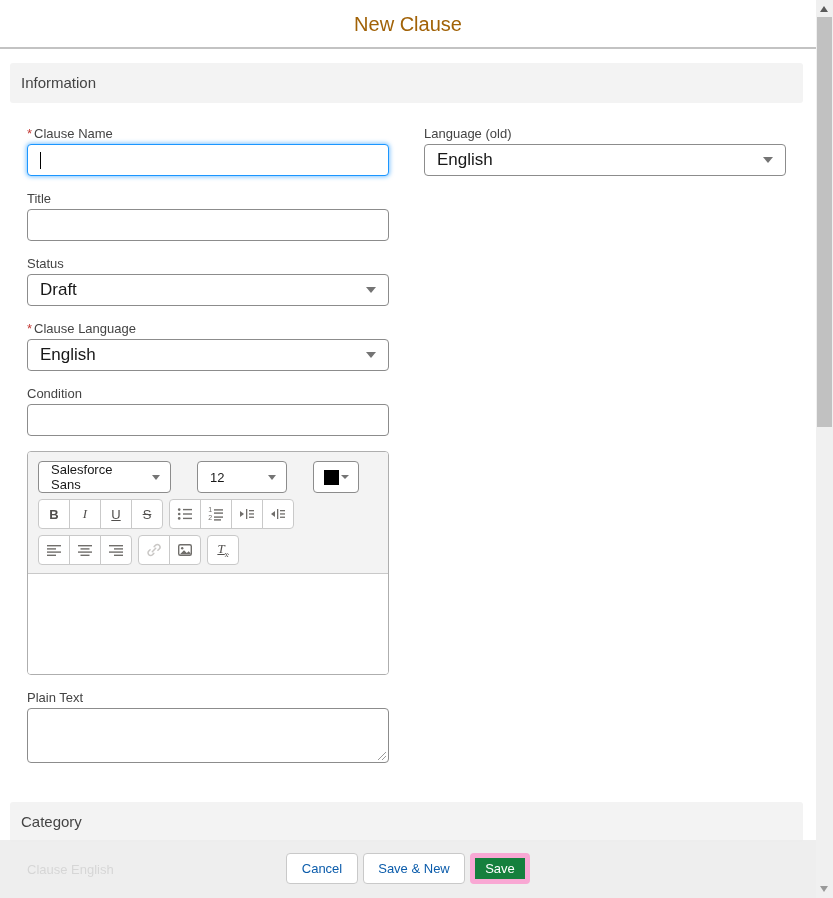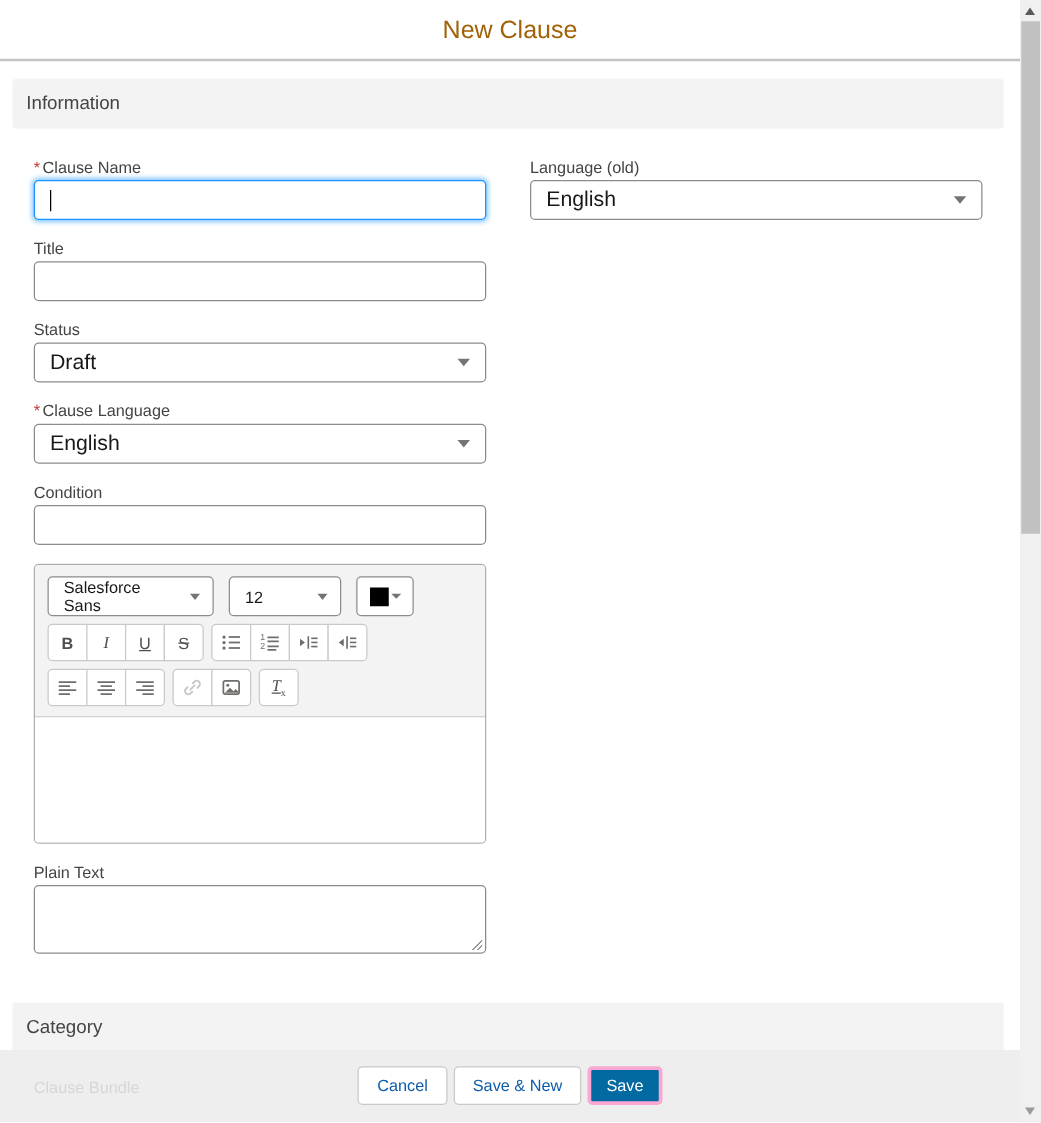--- a/index.html
+++ b/index.html
@@ -30,21 +30,21 @@
   .dropdown .dd-value { flex:1; }
   .tri-down { width:0; height:0; border-left:5px solid transparent; border-right:5px solid transparent;
     border-top:6px solid #747474; }
 
   
   .rte { border:1px solid #aeaeae; border-radius:4px; overflow:hidden; margin-top:1px; }
   .rte-toolbar { background:#f3f3f3; padding:9px 10px 8px; border-bottom:1px solid #c9c9c9; }
   .rte-row { display:flex; align-items:center; margin-bottom:6px; }
   .rte-row:last-child { margin-bottom:0; }
   .rte-select { height:32px; background:#fff; border:1px solid #8c8c8c; border-radius:4px;
-    display:flex; align-items:center; padding:0 10px 0 12px; font-size:13px; margin-right:12px; }
+    display:flex; align-items:center; padding:0 10px 0 12px; font-size:13px; margin-right:26px; }
   .rte-select .dd-value { flex:1; }
   .rte-select .tri-down { border-left-width:4px; border-right-width:4px; border-top-width:5px; margin-left:8px; }
   .rte-select.font { width:133px; }
   .rte-select.size { width:90px; }
   .rte-color { width:46px; height:32px; background:#fff; border:1px solid #8c8c8c; border-radius:4px;
     display:flex; align-items:center; justify-content:center; gap:2px; }
   .swatch { width:15px; height:15px; background:#000; }
   .rte-color .tri-down { border-left-width:4px; border-right-width:4px; border-top-width:4px; }
   .btn-group { display:flex; margin-right:6px; }
   .rte-btn { width:32px; height:30px; background:#fff; border:1px solid #c9c9c9;
@@ -74,21 +74,21 @@
 
   
   .modal-footer { position:absolute; left:0; bottom:0; width:816px; height:58px;
     background:rgba(236,236,236,0.87); z-index:5; display:flex; justify-content:center;
     align-items:flex-start; padding-top:13px; gap:5px; }
   .btn { height:31px; border-radius:4px; font-size:13px; display:flex; align-items:center;
     justify-content:center; cursor:pointer; font-family:"Liberation Sans",sans-serif; }
   .btn-neutral { background:#fff; border:1px solid #c9c9c9; color:#0b5cab; }
   .btn-cancel { width:72px; }
   .btn-savenew { width:102px; }
-  .btn-brand { width:60px; background:#0369a1; border:3px solid #f9a8d4; color:#fff; }
+  .btn-brand { width:60px; background:#15803d; border:5px solid #f9a8d4; color:#fff; }
 
   
   .scrollbar { position:absolute; right:0; top:0; width:17px; height:898px; background:#f0f0f0; z-index:10; }
   .sb-arrow { position:absolute; left:4px; width:0; height:0;
     border-left:4px solid transparent; border-right:4px solid transparent; }
   .sb-up { top:6px; border-bottom:6px solid #5a5a5a; }
   .sb-down { bottom:6px; border-top:6px solid #9a9a9a; }
   .sb-thumb { position:absolute; left:1px; top:17px; width:15px; height:410px; background:#c1c1c1; }
 </style>
 </head>
@@ -290,21 +290,21 @@
     </div>
 
   </div>
 
   <div class="section-header category">
     <span>Category</span>
   </div>
 
   <div class="category-body">
     <div>
-      <label class="field-label">Clause Bundle</label>
+      <label class="field-label">Clause English</label>
 
     </div>
     <div>
       
     </div>
   </div>
 
   <div class="modal-footer">
     <div class="btn btn-neutral btn-cancel">
         <span>Cancel</span>

